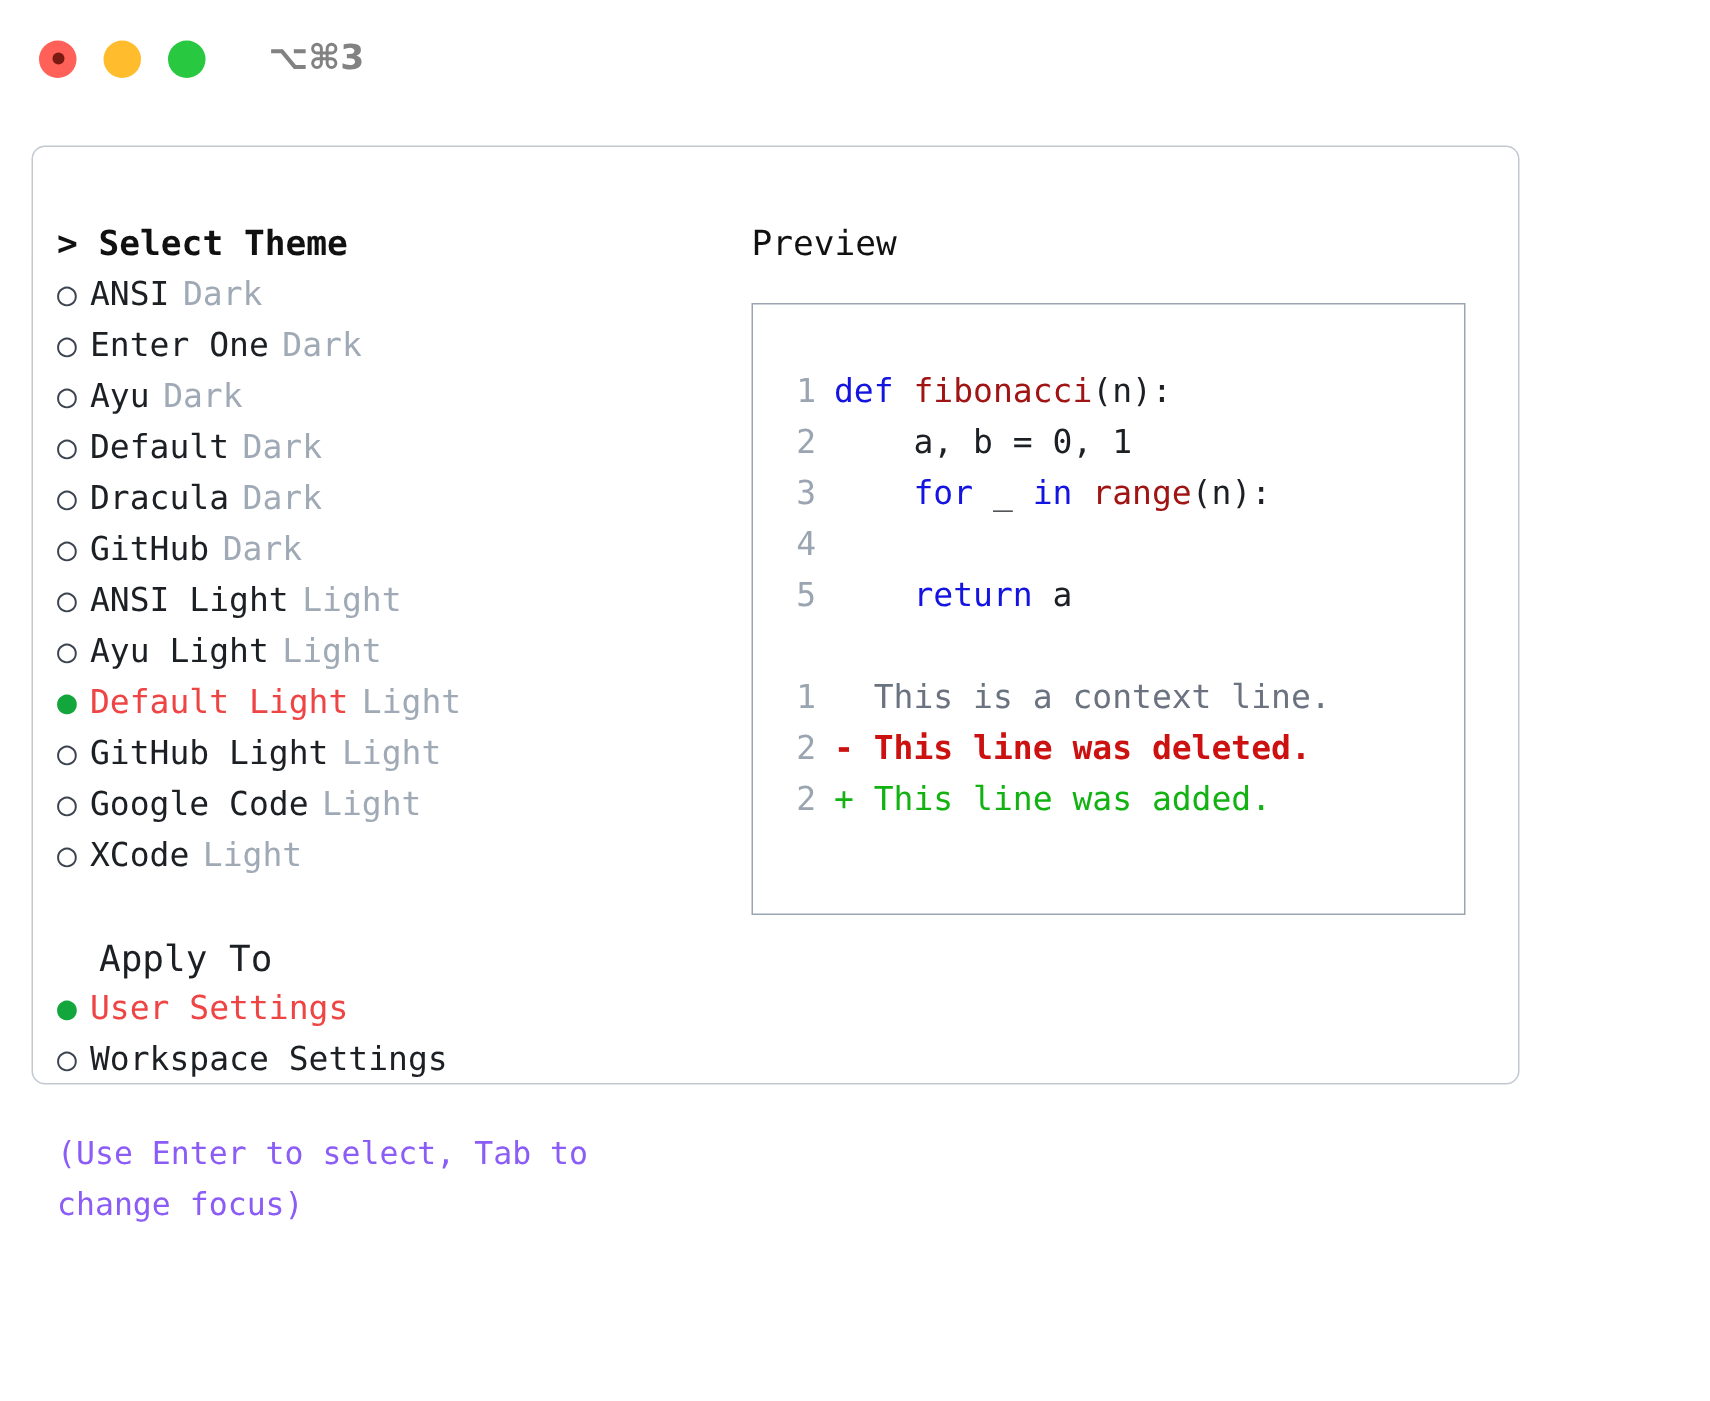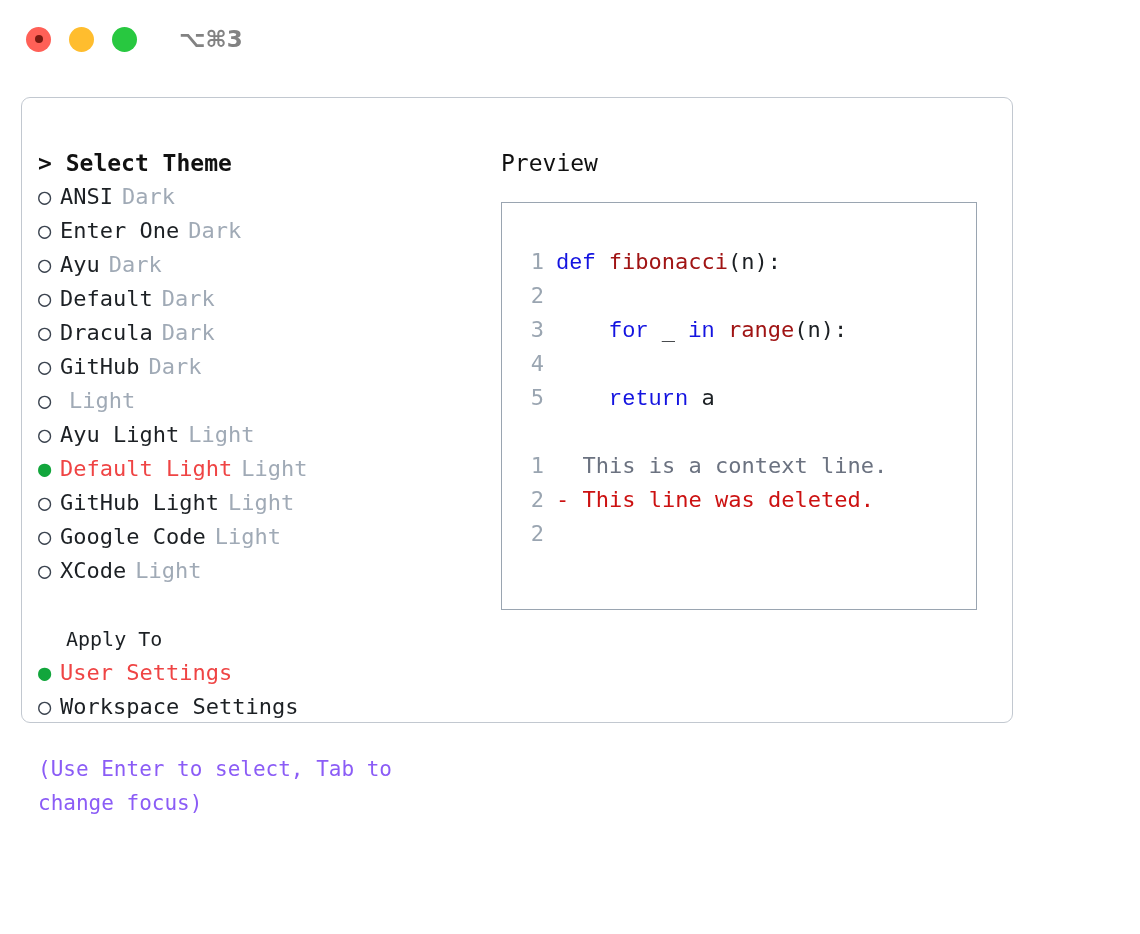--- a/index.html
+++ b/index.html
@@ -119,21 +119,21 @@
   .theme-name { color: #1c2024; }
   .theme-row.selected .theme-name { color: #ef4444; }
   .theme-variant {
     color: #a0aab6;
     margin-left: 9px;
   }
 
   .spacer-block { height: 34px; }
 
   .apply-heading {
-    font-size: 20px;
+    font-size: 24px;
     color: #1c2024;
     line-height: 34px;
     padding-left: 28px;
     white-space: pre;
   }
 
   .hint {
     margin-top: 28px;
     font-size: 21px;
     color: #8b5cf6;
@@ -180,26 +180,26 @@
   }
   .gutter {
     width: 36px;
     flex: 0 0 36px;
     text-align: right;
     color: #9aa5b1;
     padding-right: 12px;
     box-sizing: content-box;
   }
   .code-text { white-space: pre; }
-  .tok-kw   { color: #1414e0; font-family: Liberation Mono, monospace; }
+  .tok-kw   { color: #1414e0; }
   .tok-fn   { color: #a01414; }
   .tok-pl   { color: #1c2024; }
   .diff-gap { height: 34px; }
   .diff-ctx { color: #6b7280; }
-  .diff-del { color: #cc1111; }
+  .diff-del { color: #cc1111; font-weight: bold; }
   .diff-add { color: #11b211; }
 </style>
 </head>
 <body>
 
 <div class="screen">
 
   <div class="titlebar">
     <div class="lights">
       <span class="light red"></span>
@@ -214,21 +214,21 @@
 
       <div class="left-col">
         <div class="list-title">&gt; Select Theme</div>
         <div id="theme-list">
             <div class="theme-row"><span class="bullet">○</span><span class="theme-name">ANSI</span><span class="theme-variant">Dark</span></div>
             <div class="theme-row"><span class="bullet">○</span><span class="theme-name">Enter One</span><span class="theme-variant">Dark</span></div>
             <div class="theme-row"><span class="bullet">○</span><span class="theme-name">Ayu</span><span class="theme-variant">Dark</span></div>
             <div class="theme-row"><span class="bullet">○</span><span class="theme-name">Default</span><span class="theme-variant">Dark</span></div>
             <div class="theme-row"><span class="bullet">○</span><span class="theme-name">Dracula</span><span class="theme-variant">Dark</span></div>
             <div class="theme-row"><span class="bullet">○</span><span class="theme-name">GitHub</span><span class="theme-variant">Dark</span></div>
-            <div class="theme-row"><span class="bullet">○</span><span class="theme-variant">Light</span></div>
+            <div class="theme-row"><span class="bullet">○</span><span class="theme-name">ANSI Light</span><span class="theme-variant">Light</span></div>
             <div class="theme-row"><span class="bullet">○</span><span class="theme-name">Ayu Light</span><span class="theme-variant">Light</span></div>
             <div class="theme-row selected"><span class="bullet">●</span><span class="theme-name">Default Light</span><span class="theme-variant">Light</span></div>
             <div class="theme-row"><span class="bullet">○</span><span class="theme-name">GitHub Light</span><span class="theme-variant">Light</span></div>
             <div class="theme-row"><span class="bullet">○</span><span class="theme-name">Google Code</span><span class="theme-variant">Light</span></div>
             <div class="theme-row"><span class="bullet">○</span><span class="theme-name">XCode</span><span class="theme-variant">Light</span></div>
           </div>
 
         <div class="spacer-block"></div>
 
         <div class="apply-heading">Apply To</div>
@@ -239,30 +239,30 @@
 
         <div class="hint">(Use Enter to select, Tab to change focus)</div>
       </div>
 
       <div class="right-col">
         <div class="preview-title">Preview</div>
         <div class="preview-box">
           <div class="code-area">
             <div id="code-lines">
                 <div class="code-line"><span class="gutter">1</span><span class="code-text"><span class="tok-kw">def </span><span class="tok-fn">fibonacci</span><span class="tok-pl">(n):</span></span></div>
-                <div class="code-line"><span class="gutter">2</span></div>
+                <div class="code-line"><span class="gutter">2</span><span class="code-text"><span class="tok-pl">    a, b = 0, 1</span></span></div>
                 <div class="code-line"><span class="gutter">3</span><span class="code-text"><span class="tok-pl">    </span><span class="tok-kw">for</span><span class="tok-pl"> _ </span><span class="tok-kw">in</span><span class="tok-pl"> </span><span class="tok-fn">range</span><span class="tok-pl">(n):</span></span></div>
                 <div class="code-line"><span class="gutter">4</span></div>
                 <div class="code-line"><span class="gutter">5</span><span class="code-text"><span class="tok-pl">    </span><span class="tok-kw">return</span><span class="tok-pl"> a</span></span></div>
               </div>
             <div class="diff-gap"></div>
             <div id="diff-lines">
                 <div class="code-line"><span class="gutter">1</span><span class="code-text diff-ctx">  This is a context line.</span></div>
                 <div class="code-line"><span class="gutter">2</span><span class="code-text diff-del">- This line was deleted.</span></div>
-                <div class="code-line"><span class="gutter">2</span></div>
+                <div class="code-line"><span class="gutter">2</span><span class="code-text diff-add">+ This line was added.</span></div>
               </div>
           </div>
         </div>
       </div>
 
     </div>
   </div>
 </div>
 
 </body></html>

